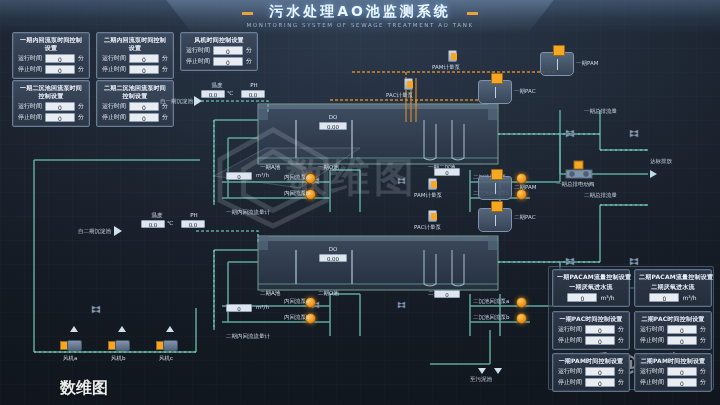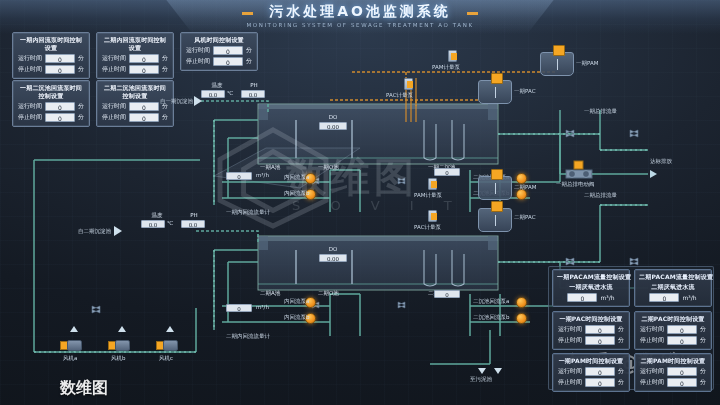--- a/index.html
+++ b/index.html
@@ -385,21 +385,20 @@
       <path d="M560,134 L560,174"></path>
       <path d="M560,262 L560,288"></path>
     </g>
   </svg>
 
   <svg class="wm-logo" viewBox="0 0 120 106">
     <polygon points="60,4 114,34 114,76 60,102 6,76 6,34" fill="none" stroke="#e8f0fa" stroke-width="5"></polygon>
     <polygon points="60,26 92,44 92,70 60,86 30,70 30,44" fill="none" stroke="#e8f0fa" stroke-width="5"></polygon>
   </svg>
   <div class="wm-text">数维图</div>
-  <div class="wm-text2">S O V I T</div>
   <div class="wm-bottom">数维图</div>
   <div class="wm-zhihu">知乎 @数维图</div>
 
   <div class="panel" style="left:12px; top:32px; width:78px;">
     <div class="panel-title two">一期内回流泵时间控制设置</div>
     <div class="prow">
       <span class="plabel">运行时间</span>
       <span class="pbox">0</span>
       <span class="punit">分</span>
     </div>

